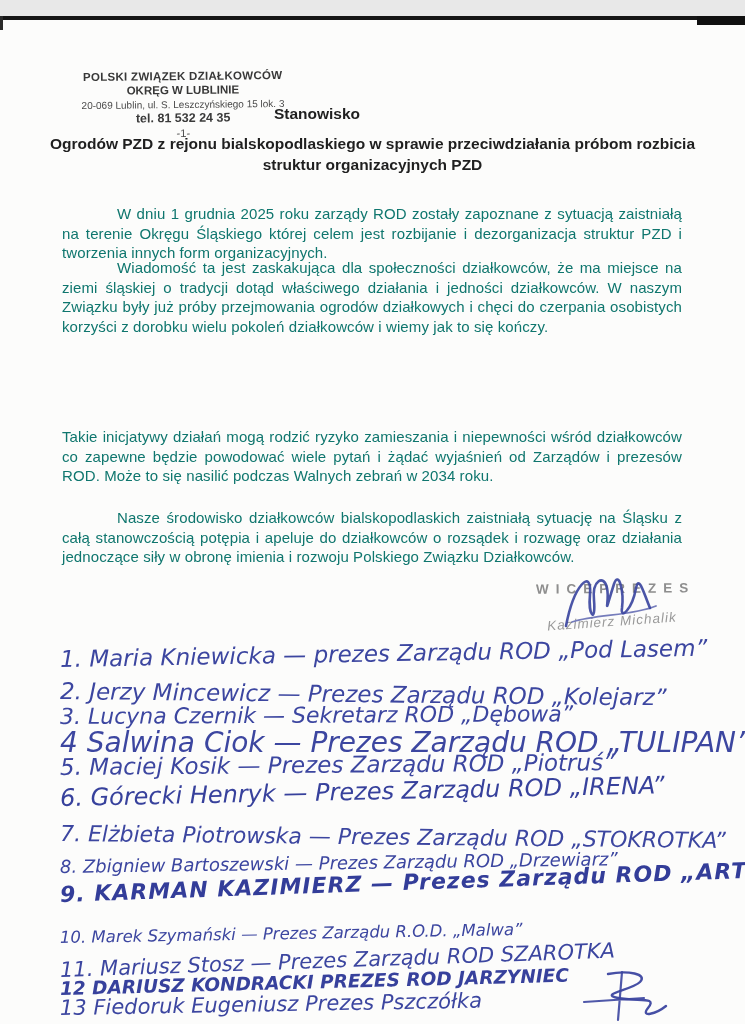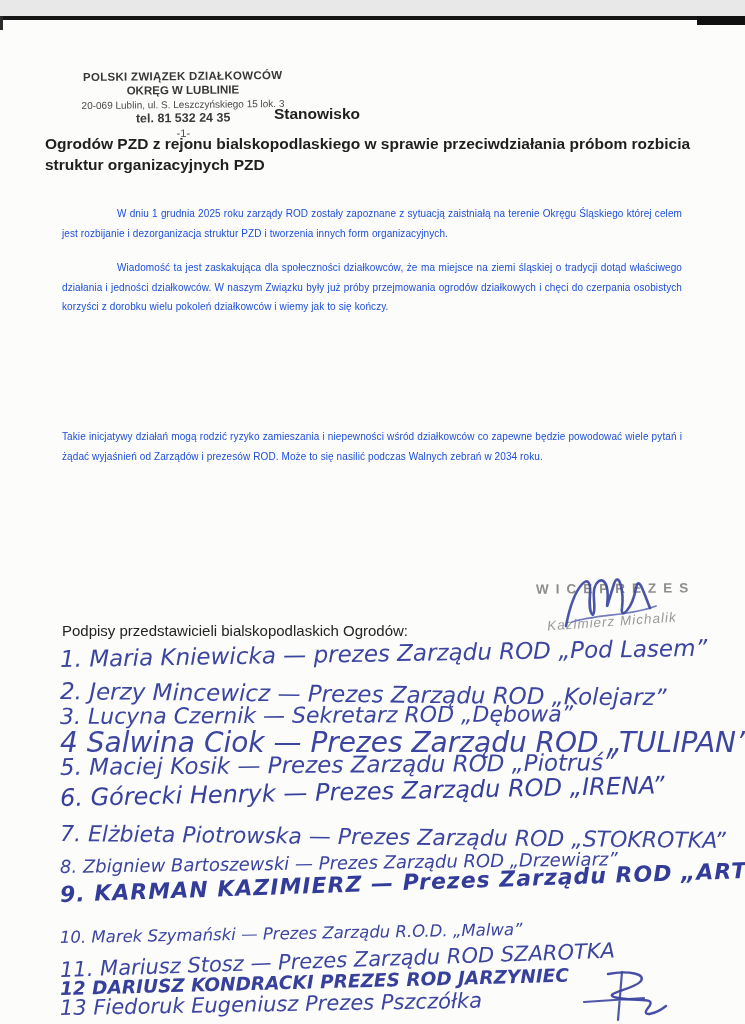--- a/index.html
+++ b/index.html
@@ -32,27 +32,27 @@
   .lh-addr{font-size:10px;color:#4a4a4a;margin-top:1px;}
   .lh-tel{font-size:12.5px;font-weight:bold;color:#3a3a3a;}
   .lh-page{font-size:11px;color:#4a4a4a;margin-top:1px;}
 
   .heading{
     position:absolute;top:89px;left:0;width:634px;
     text-align:center;font-weight:bold;font-size:15.5px;color:#1f1f1f;
   }
   .doc-title{
     position:absolute;top:117px;left:45px;width:655px;
-    font-weight:bold;font-size:15.5px;line-height:21px;color:#1f1f1f;
+    text-align:center;font-weight:bold;font-size:15.5px;line-height:21px;color:#1f1f1f;
   }
 
   .para{
     position:absolute;left:62px;width:620px;
-    font-size:10px;line-height:19.5px;
-    text-align:justify;color:#1d4ed8;
+    font-size:15px;line-height:19.5px;
+    text-align:justify;color:#0f766e;
     letter-spacing:.1px;
   }
   .para.indent{text-indent:55px;}
   .p1{top:188px;}
   .p2{top:242px;}
   .p3{top:352px;}
   .p4{top:411px;}
   .p5{top:492px;}
 
   
@@ -112,31 +112,31 @@
     <div class="lh-tel">tel. 81 532 24 35</div>
     <div class="lh-page">-1-</div>
   </div>
 
   <div class="heading">Stanowisko</div>
   <div class="doc-title">Ogrodów PZD z rejonu bialskopodlaskiego w sprawie przeciwdziałania próbom rozbicia struktur organizacyjnych PZD</div>
 
   <div class="para p1 indent">W dniu 1 grudnia  2025 roku zarządy ROD zostały zapoznane  z sytuacją zaistniałą na terenie Okręgu Śląskiego której celem jest rozbijanie i dezorganizacja struktur PZD i tworzenia innych form organizacyjnych.</div>
   <div class="para p2 indent">Wiadomość ta jest zaskakująca dla społeczności działkowców, że ma miejsce na ziemi śląskiej o tradycji dotąd właściwego działania i jedności działkowców. W naszym Związku były już próby przejmowania ogrodów działkowych i chęci do czerpania osobistych korzyści z dorobku wielu pokoleń działkowców i wiemy jak to się kończy.</div>
   <div class="para p4">Takie inicjatywy działań mogą rodzić ryzyko zamieszania i niepewności wśród działkowców co zapewne będzie powodować wiele pytań i żądać wyjaśnień od Zarządów i prezesów ROD. Może to się nasilić podczas Walnych zebrań w 2034 roku.</div>
+  <div class="para p5 indent">Nasze środowisko działkowców bialskopodlaskich zaistniałą sytuację na Śląsku z całą stanowczością  potępia i apeluje do działkowców  o rozsądek i  rozwagę oraz działania jednoczące siły w obronę imienia i rozwoju Polskiego Związku Działkowców.</div>
 
   <div class="role-stamp">WICEPREZES</div>
   <div class="signer-name">Kazimierz Michalik</div>
 
   <svg class="vice-scribble" width="130" height="80" viewBox="0 0 130 80">
     <path d="M14,62 C 22,20 40,4 38,30 C 36,52 44,60 42,36 C 40,16 52,10 55,24 C 58,38 50,58 62,20
              C 67,6 72,28 70,44 C 68,56 80,46 84,24 C 87,10 92,30 98,44" fill="none" stroke="#3c46a0" stroke-width="2.6" stroke-linecap="round" opacity="0.92"></path>
     <path d="M20,58 C 45,50 80,52 104,42" fill="none" stroke="#3c46a0" stroke-width="1.8" stroke-linecap="round" opacity="0.7"></path>
   </svg>
 
-  <div class="signatures-heading">Podpisy przedstawicieli bialskopodlaskich Ogrodów:</div>
 
   <div class="sig sig-1">1. Maria Kniewicka — prezes Zarządu ROD „Pod Lasem”</div>
   <div class="sig sig-2">2. Jerzy Mincewicz — Prezes Zarządu ROD „Kolejarz”</div>
   <div class="sig sig-3">3. Lucyna Czernik — Sekretarz ROD „Dębowa”</div>
   <div class="sig sig-4">4 Salwina Ciok — Prezes Zarządu ROD „TULIPAN”</div>
   <div class="sig sig-5">5. Maciej Kosik — Prezes Zarządu ROD „Piotruś”</div>
   <div class="sig sig-6">6. Górecki Henryk — Prezes Zarządu ROD „IRENA”</div>
   <div class="sig sig-7">7. Elżbieta Piotrowska — Prezes Zarządu ROD „STOKROTKA”</div>
   <div class="sig sig-8">8. Zbigniew Bartoszewski — Prezes Zarządu ROD „Drzewiarz”</div>
   <div class="sig sig-9">9. KARMAN KAZIMIERZ — Prezes Zarządu ROD „ART”</div>

